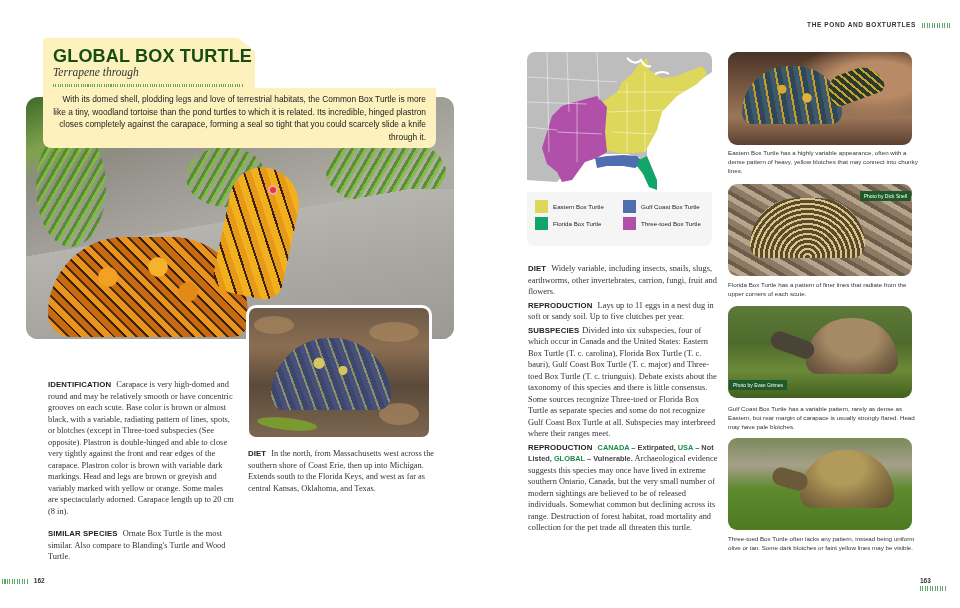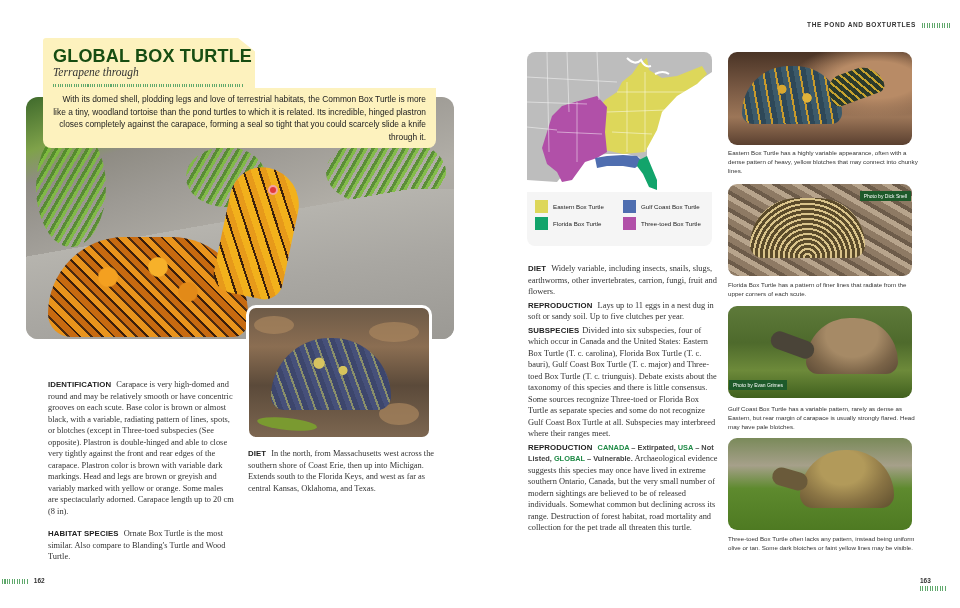--- a/index.html
+++ b/index.html
@@ -93,21 +93,21 @@
 <div class="title-sci">Terrapene through</div>
 <div class="title-rule"></div>
 <div class="intro">With its domed shell, plodding legs and love of terrestrial habitats, the Common Box Turtle is more like a tiny, woodland tortoise than the pond turtles to which it is related. Its incredible, hinged plastron closes completely against the carapace, forming a seal so tight that you could scarcely slide a knife through it.</div>
 
 <div class="body" style="left:48px; top:379px; width:186px;">
   <p>
     <span class="label">IDENTIFICATION</span>
     <span>Carapace is very high-domed and round and may be relatively smooth or have concentric grooves on each scute. Base color is brown or almost black, with a variable, radiating pattern of lines, spots, or blotches (except in Three-toed subspecies (See opposite). Plastron is double-hinged and able to close very tightly against the front and rear edges of the carapace. Plastron color is brown with variable dark markings. Head and legs are brown or greyish and variably marked with yellow or orange. Some males are spectacularly adorned. Carapace length up to 20 cm (8 in).</span>
   </p>
   <p style="margin-top:11px;">
-    <span class="label">HABITAT SPECIES</span>
+    <span class="label">SIMILAR SPECIES</span>
     <span>Ornate Box Turtle is the most similar. Also compare to Blanding's Turtle and Wood Turtle.</span>
   </p>
 </div>
 
 <div class="body" style="left:248px; top:448px; width:188px;">
   <p>
     <span class="label">DIET</span>
     <span>In the north, from Massachusetts west across the southern shore of Coast Erie, then up into Michigan. Extends south to the Florida Keys, and west as far as central Kansas, Oklahoma, and Texas.</span>
   </p>
 </div>

